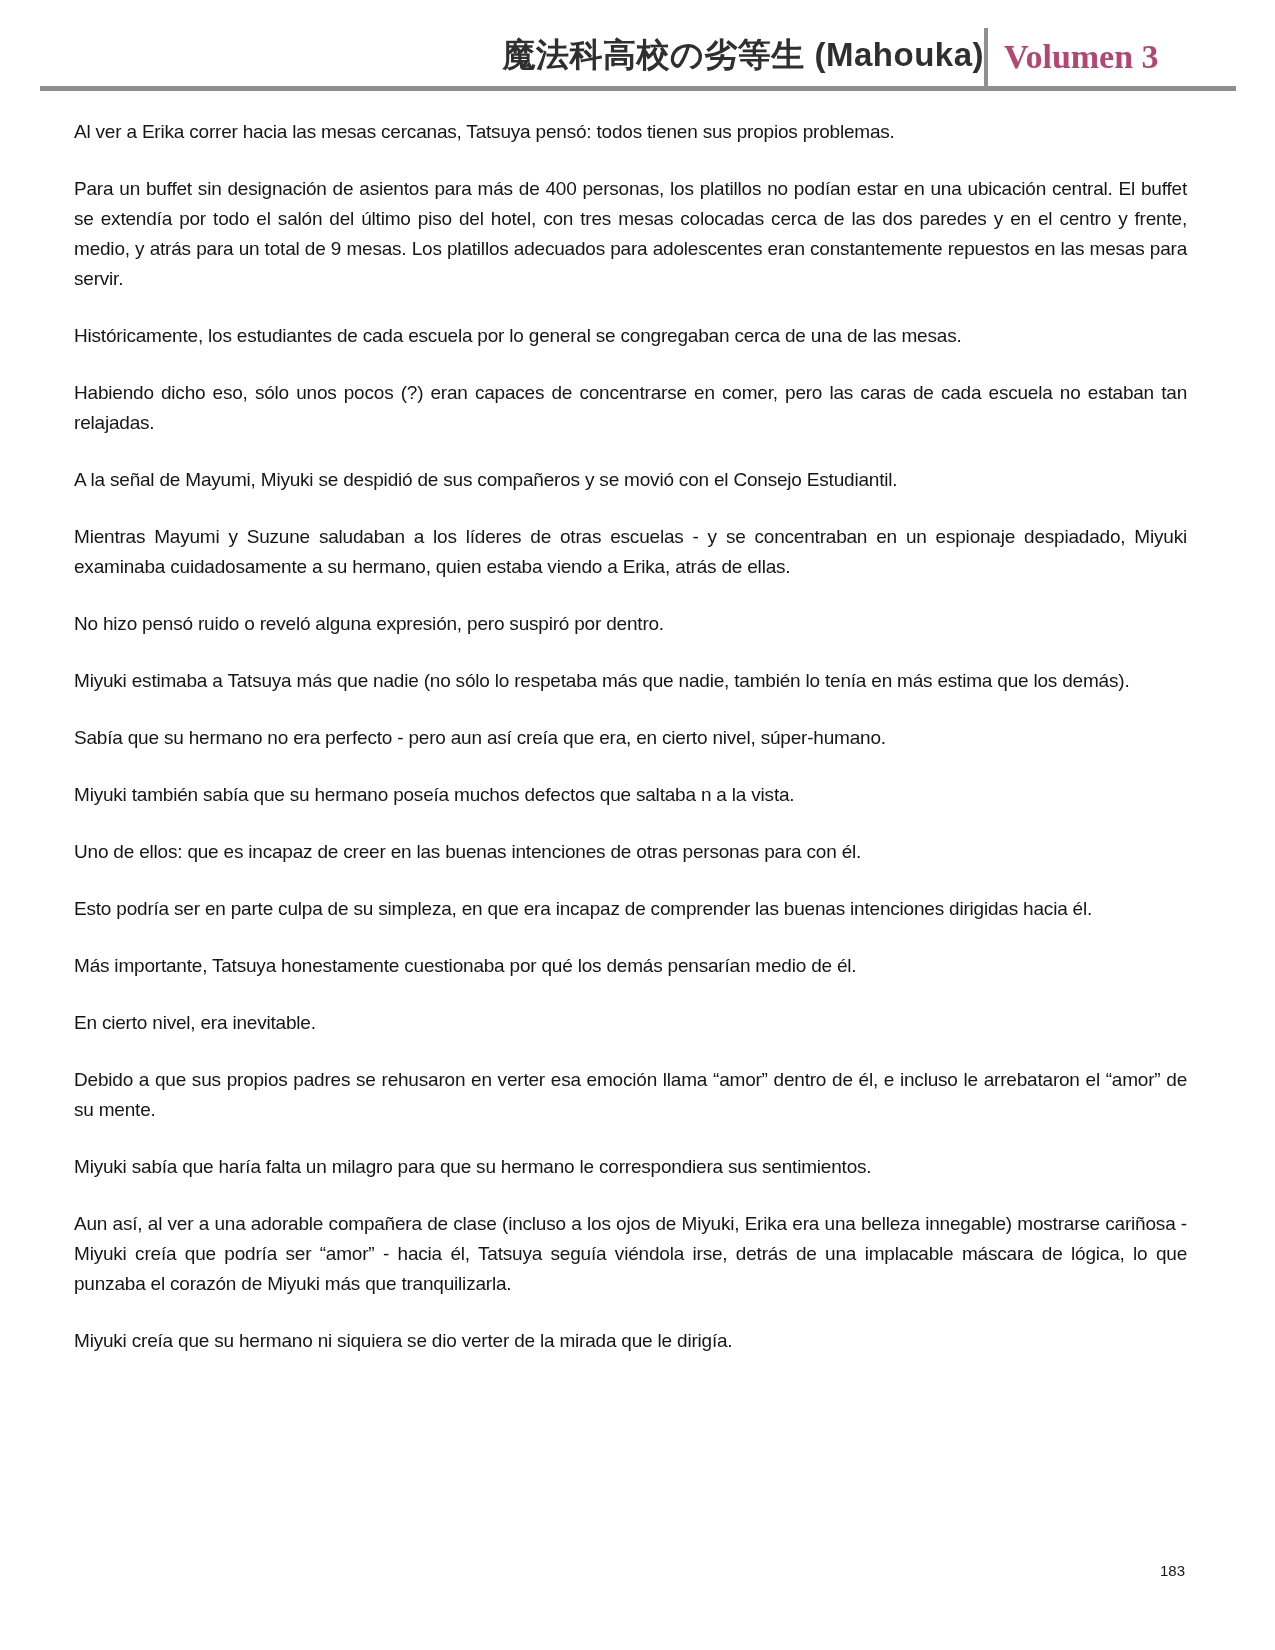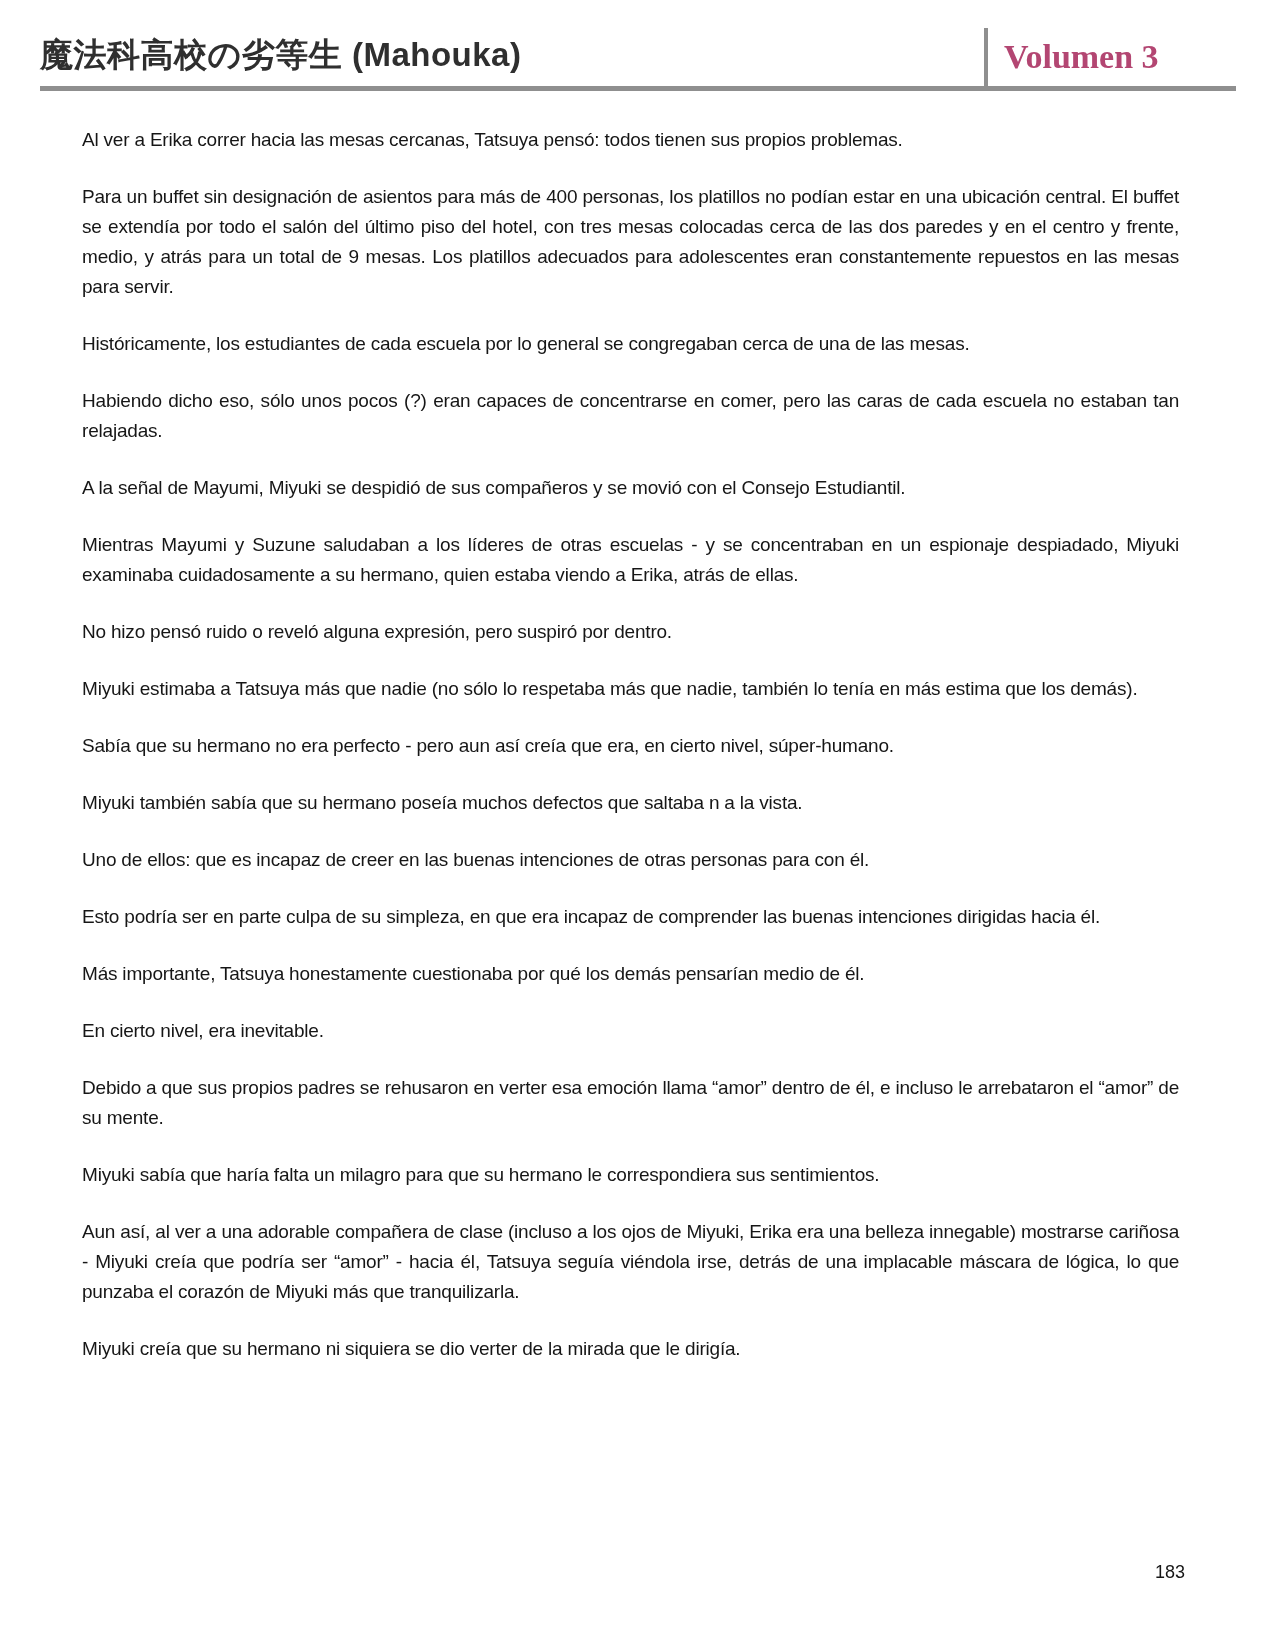--- a/index.html
+++ b/index.html
@@ -21,21 +21,21 @@
     display: flex;
     align-items: flex-end;
     margin: 0 39px 0 40px;
     padding-top: 28px;
     border-bottom: 5px solid #8f8f8f;
     min-height: 88px;
     box-sizing: border-box;
   }
   .title-area {
     flex: 1;
-    text-align: left;
+    text-align: right;
     padding-bottom: 8px;
   }
   .page-title {
     font-size: 33px;
     font-weight: bold;
     color: #2f2f2f;
     letter-spacing: 0.5px;
     white-space: nowrap;
   }
   .v-divider {
@@ -51,36 +51,36 @@
     box-sizing: border-box;
   }
   .volume-label {
     font-family: Liberation Serif, serif;
     font-weight: bold;
     font-size: 34px;
     color: #b34672;
     white-space: nowrap;
   }
   .page-body {
-    margin: 8px;
+    margin: 0;
     padding: 26px 88px 0 74px;
   }
   .page-body p {
     margin: 0 0 27px 0;
     font-size: 19px;
     line-height: 30px;
     text-align: justify;
     letter-spacing: -0.2px;
     color: #161616;
   }
   .page-number {
     position: absolute;
     top: 1562px;
     right: 90px;
-    font-size: 18px;
+    font-size: 15px;
     color: #161616;
   }
 </style>
 </head>
 <body>
 
 <div class="page">
 
   <header class="page-header">
     <div class="title-area">

